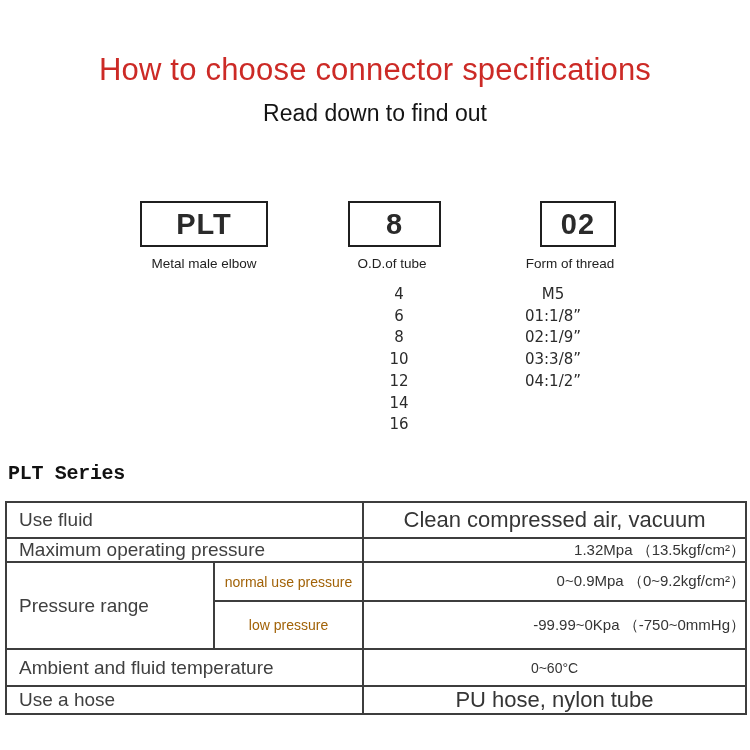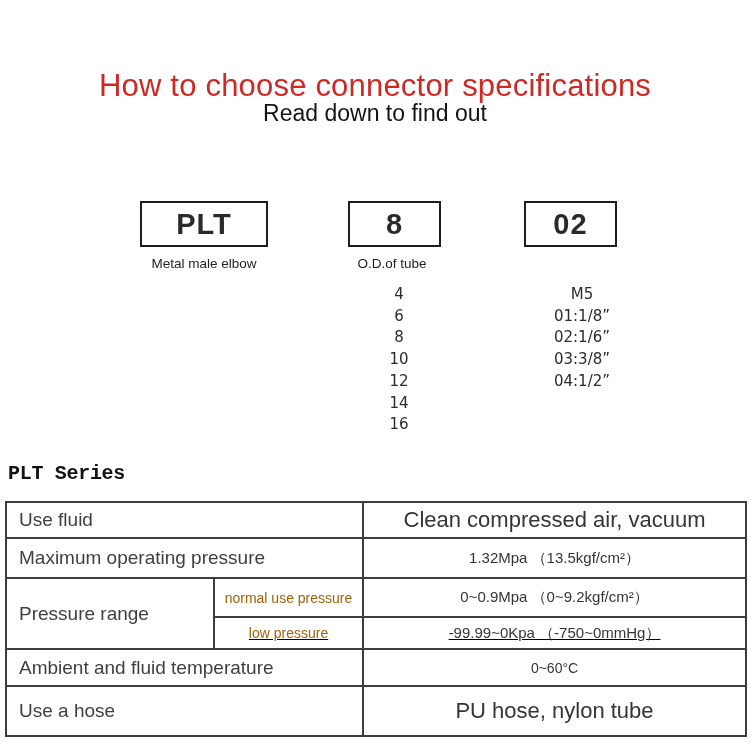--- a/index.html
+++ b/index.html
@@ -13,21 +13,20 @@
     font-family: "Liberation Sans", sans-serif;
   }
   .title {
     position: absolute;
     top: 52px; left: 0; width: 750px;
     text-align: center;
     font-size: 31px;
     font-weight: 400;
     color: #cc2a26;
     letter-spacing: 0.2px;
-    margin-top: 16px;
   }
   .subtitle {
     position: absolute;
     top: 100px; left: 0; width: 750px;
     text-align: center;
     font-size: 23px;
     font-weight: 400;
     color: #141414;
   }
   .code-box {
@@ -39,42 +38,42 @@
     display: flex;
     align-items: center;
     justify-content: center;
     font-size: 29px;
     font-weight: 700;
     color: #2a2a2a;
     letter-spacing: 1px;
   }
   .box-plt { left: 140px; width: 128px; }
   .box-tube { left: 348px; width: 93px; }
-  .box-thread { left: 524px; width: 93px; }
+  .box-thread { left: 540px; width: 76px; }
   .box-label {
     position: absolute;
     top: 256px;
     font-size: 13.5px;
     color: #222222;
     text-align: center;
   }
   .label-plt { left: 124px; width: 160px; }
   .label-tube { left: 312px; width: 160px; }
   .label-thread { left: 490px; width: 160px; }
   .option-list {
     position: absolute;
     top: 284px;
     text-align: center;
     font-size: 15px;
     line-height: 21.7px;
     color: #2b2b2b;
     font-family: "DejaVu Sans", sans-serif;
   }
   .tube-list { left: 349px; width: 100px; }
-  .thread-list { left: 512px; width: 140px; }
+  .thread-list { left: 483px; width: 140px; }
   .series-heading {
     position: absolute;
     left: 8px; top: 462px;
     font-size: 20px;
     font-weight: 700;
     color: #121212;
     letter-spacing: -0.3px;
     font-family: Liberation Mono, monospace;
   }
   table.spec-table {
@@ -96,58 +95,59 @@
     color: #3f3f3f;
     text-align: left;
   }
   td.sub {
     text-align: center;
     font-size: 14px;
     color: #a16207;
   }
   td.val { text-align: center; color: #353535; }
   td.val-lg { font-size: 22px; }
-  td.val-sm { font-size: 15px; }
+  td.val-sm { font-size: 15px; text-align: right; }
   td.val-xs { font-size: 14px; }
   tr.r1 { height: 36px; }
-  tr.r2 { height: 40px; border-radius: 9px; }
+  tr.r2 { height: 24px; border-radius: 9px; }
   tr.r3 { height: 39px; }
-  tr.r4 { height: 32px; text-decoration: underline; }
+  tr.r4 { height: 48px; }
   tr.r5 { height: 37px; }
-  tr.r6 { height: 50px; margin-top: 16px; }
+  tr.r6 { height: 28px; margin-top: 16px; }
 </style>
 </head>
 <body>
 
 <div class="page">
 
   <div class="title">How to choose connector specifications</div>
   <div class="subtitle">Read down to find out</div>
 
   <div class="code-box box-plt">PLT</div>
   <div class="code-box box-tube">8</div>
   <div class="code-box box-thread">02</div>
 
   <div class="box-label label-plt">Metal male elbow</div>
   <div class="box-label label-tube">O.D.of tube</div>
+  <div class="box-label label-thread">Form of thread</div>
 
   <div class="option-list tube-list">
     <div>4</div>
     <div>6</div>
     <div>8</div>
     <div>10</div>
     <div>12</div>
     <div>14</div>
     <div>16</div>
   </div>
 
   <div class="option-list thread-list">
     <div>M5</div>
     <div>01:1/8”</div>
-    <div>02:1/6”</div>
+    <div>02:1/9”</div>
     <div>03:3/8”</div>
     <div>04:1/2”</div>
   </div>
 
   <div class="series-heading">PLT Series</div>
 
   <table class="spec-table">
     <colgroup>
       <col style="width:208px">
       <col style="width:149px">

